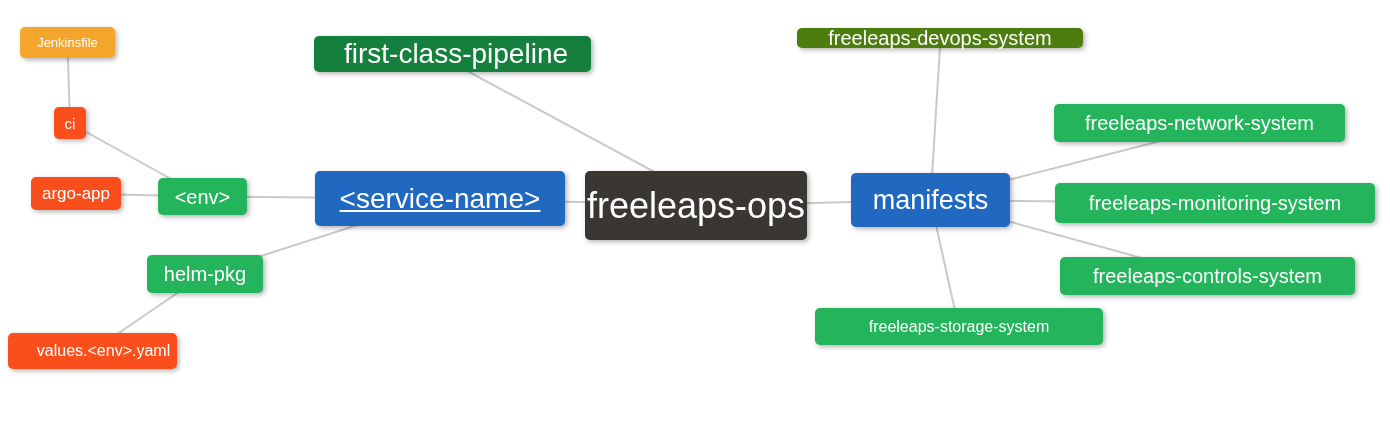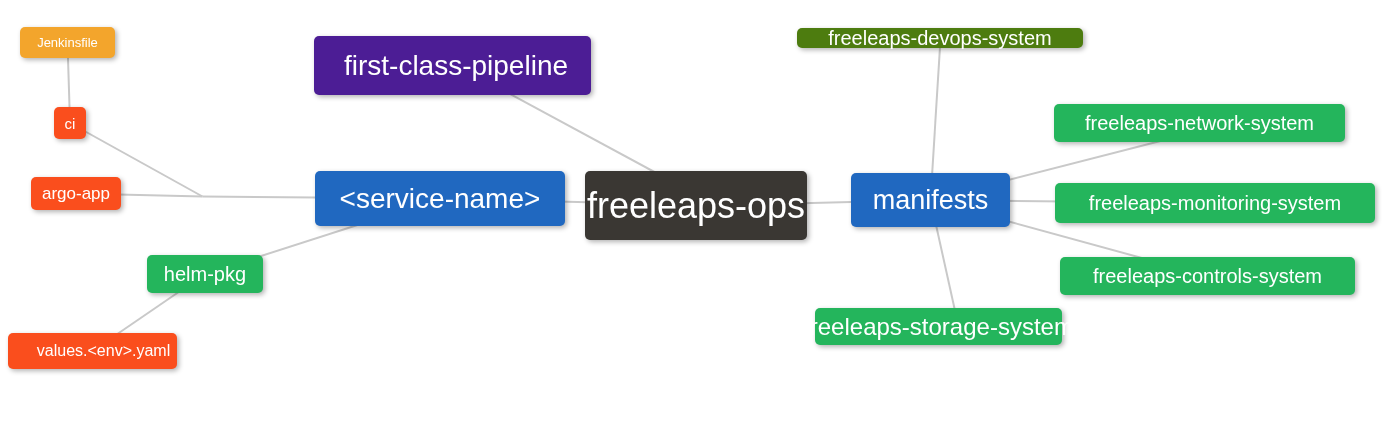--- a/index.html
+++ b/index.html
@@ -54,24 +54,25 @@
       <line x1="930.5" y1="200" x2="940" y2="47" stroke="#c9c9c9" stroke-width="2"></line>
       <line x1="930.5" y1="200" x2="1199.5" y2="131" stroke="#c9c9c9" stroke-width="2"></line>
       <line x1="930.5" y1="200" x2="1215" y2="203" stroke="#c9c9c9" stroke-width="2"></line>
       <line x1="930.5" y1="200" x2="1207.5" y2="276" stroke="#c9c9c9" stroke-width="2"></line>
       <line x1="930.5" y1="200" x2="958.5" y2="326.5" stroke="#c9c9c9" stroke-width="2"></line>
     </svg>
 
 <div class="node" style="left: 20px; top: 27px; width: 95px; height: 31px; font-size: 13px; background: rgb(243, 165, 44); color: rgb(255, 255, 255);">Jenkinsfile</div>
     <div class="node" style="left: 54px; top: 107px; width: 32px; height: 32px; font-size: 15px; background: rgb(250, 78, 29); color: rgb(255, 255, 255);">ci</div>
     <div class="node" style="left: 31px; top: 177px; width: 90px; height: 33px; font-size: 17px; background: rgb(250, 78, 29); color: rgb(255, 255, 255);">argo-app</div>
-    <div class="node" style="left: 314px; top: 36px; width: 277px; height: 59px; font-size: 28px; background: #4c1d95; color: rgb(255, 255, 255); padding-left: 7px;">first-class-pipeline</div>
-    <div class="node" style="left: 315px; top: 171px; width: 250px; height: 55px; font-size: 28px; background: rgb(32, 104, 192); color: rgb(255, 255, 255);">&lt;service-name&gt;</div>
+    <div class="node" style="left: 158px; top: 178px; width: 89px; height: 37px; font-size: 20px; background: rgb(36, 181, 92); color: rgb(255, 255, 255);">&lt;env&gt;</div>
+    <div class="node" style="left: 314px; top: 36px; width: 277px; height: 36px; font-size: 28px; background: #15803d; color: rgb(255, 255, 255); padding-left: 7px;">first-class-pipeline</div>
+    <div class="node" style="left: 315px; top: 171px; width: 250px; height: 55px; font-size: 28px; background: rgb(32, 104, 192); color: rgb(255, 255, 255); text-decoration: underline;">&lt;service-name&gt;</div>
     <div class="node" style="left: 585px; top: 171px; width: 222px; height: 69px; font-size: 36px; background: rgb(58, 55, 51); color: rgb(255, 255, 255);">freeleaps-ops</div>
     <div class="node" style="left: 851px; top: 173px; width: 159px; height: 54px; font-size: 27px; background: rgb(32, 104, 192); color: rgb(255, 255, 255);">manifests</div>
     <div class="node" style="left: 797px; top: 28px; width: 286px; height: 20px; font-size: 20px; background: #4d7c0f; color: rgb(255, 255, 255);">freeleaps-devops-system</div>
     <div class="node" style="left: 1054px; top: 104px; width: 291px; height: 38px; font-size: 20px; background: rgb(36, 181, 92); color: rgb(255, 255, 255);">freeleaps-network-system</div>
     <div class="node" style="left: 1055px; top: 183px; width: 320px; height: 40px; font-size: 20px; background: rgb(36, 181, 92); color: rgb(255, 255, 255);">freeleaps-monitoring-system</div>
     <div class="node" style="left: 1060px; top: 257px; width: 295px; height: 38px; font-size: 20px; background: rgb(36, 181, 92); color: rgb(255, 255, 255);">freeleaps-controls-system</div>
-    <div class="node" style="left: 815px; top: 308px; width: 247px; height: 37px; font-size: 24px; background: rgb(36, 181, 92); color: rgb(255, 255, 255);">freeleaps-storage-system</div>
+    <div class="node" style="left: 815px; top: 308px; width: 288px; height: 37px; font-size: 16px; background: rgb(36, 181, 92); color: rgb(255, 255, 255);">freeleaps-storage-system</div>
     <div class="node" style="left: 147px; top: 255px; width: 116px; height: 38px; font-size: 20px; background: rgb(36, 181, 92); color: rgb(255, 255, 255);">helm-pkg</div>
     <div class="node" style="left: 8px; top: 333px; width: 169px; height: 36px; font-size: 16px; background: rgb(250, 78, 29); color: rgb(255, 255, 255); padding-left: 22px;">values.&lt;env&gt;.yaml</div>
   </div>
 
 </body></html>

